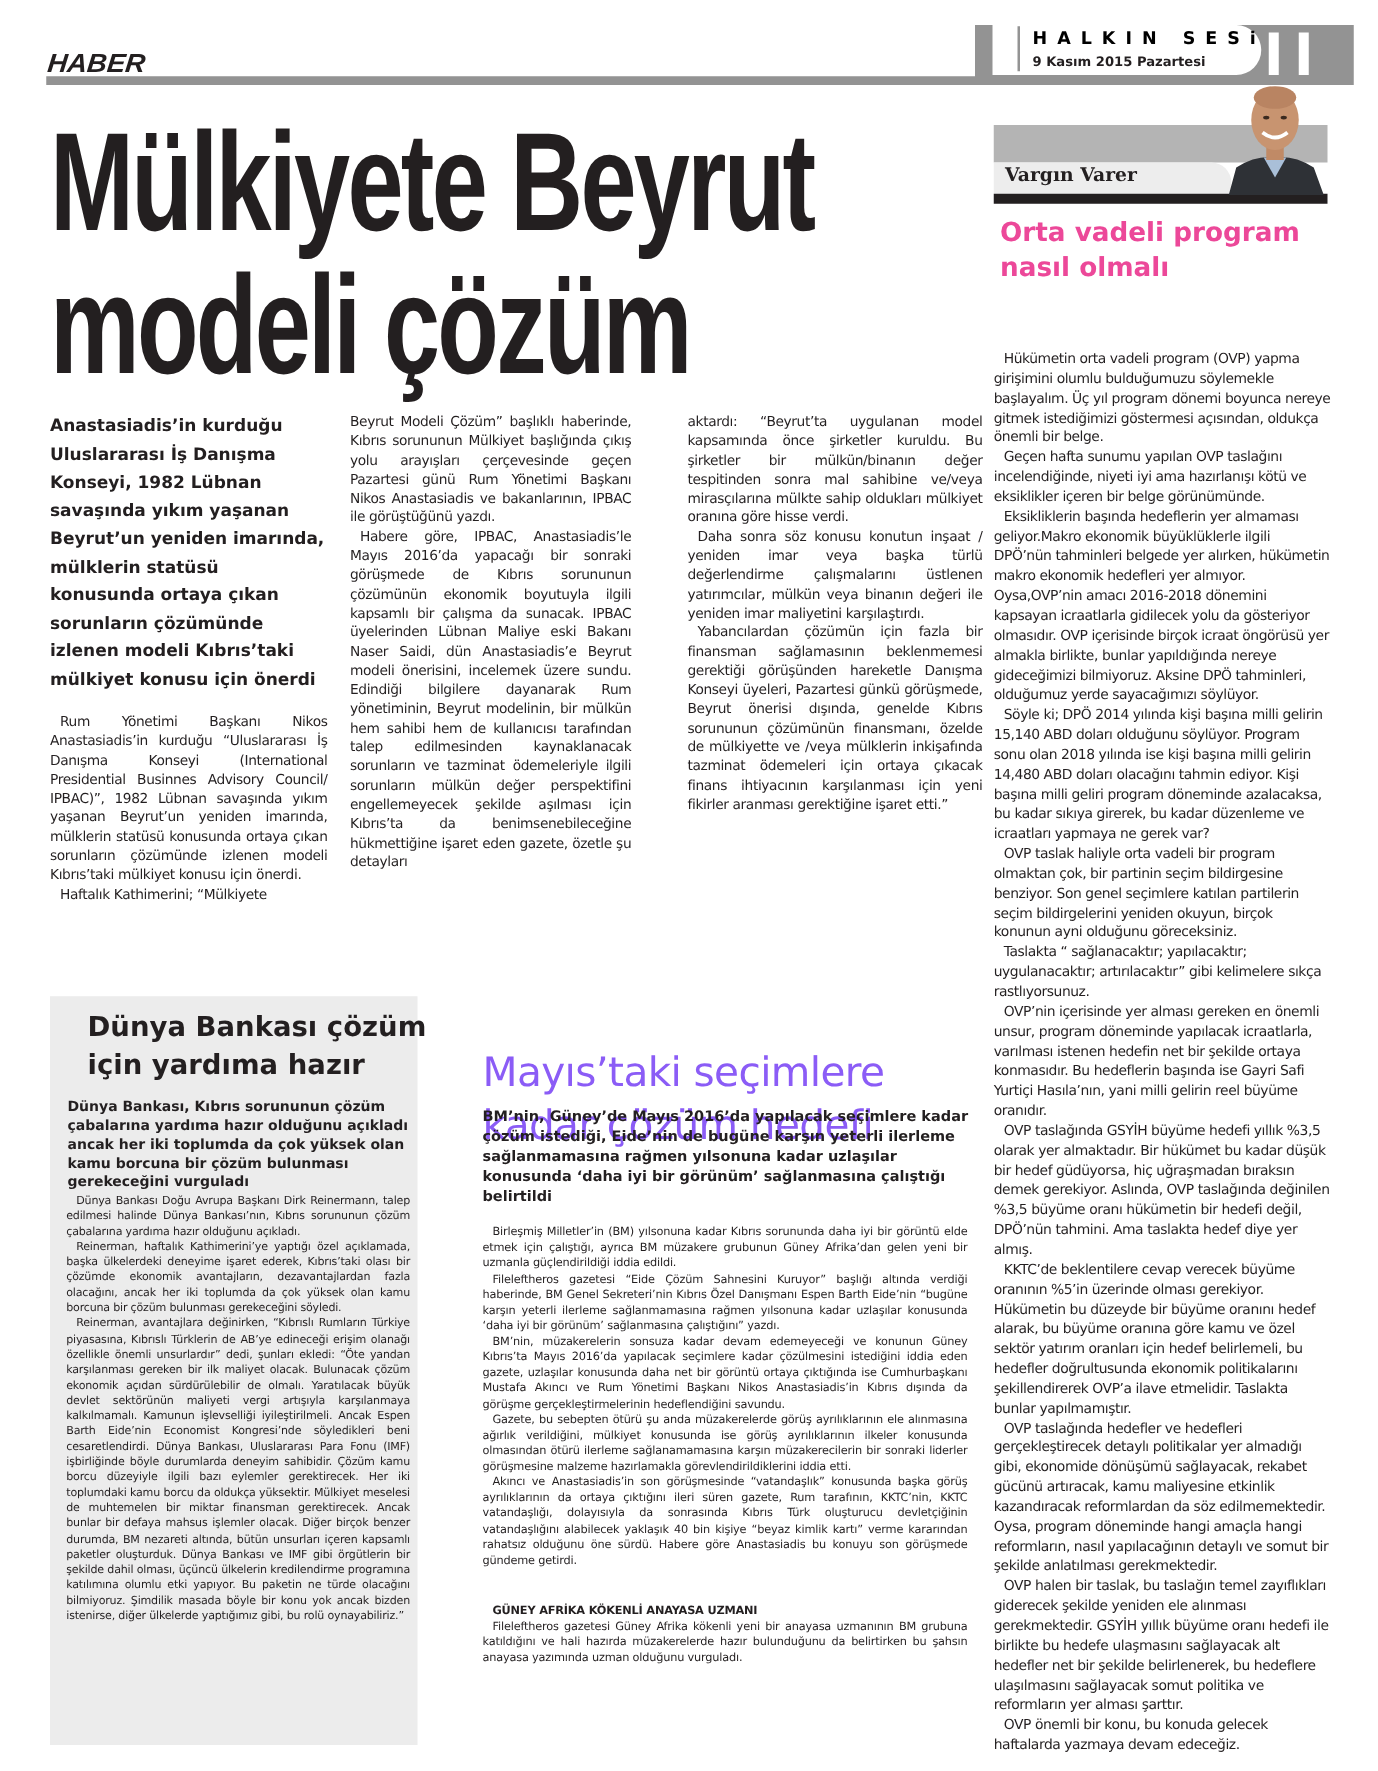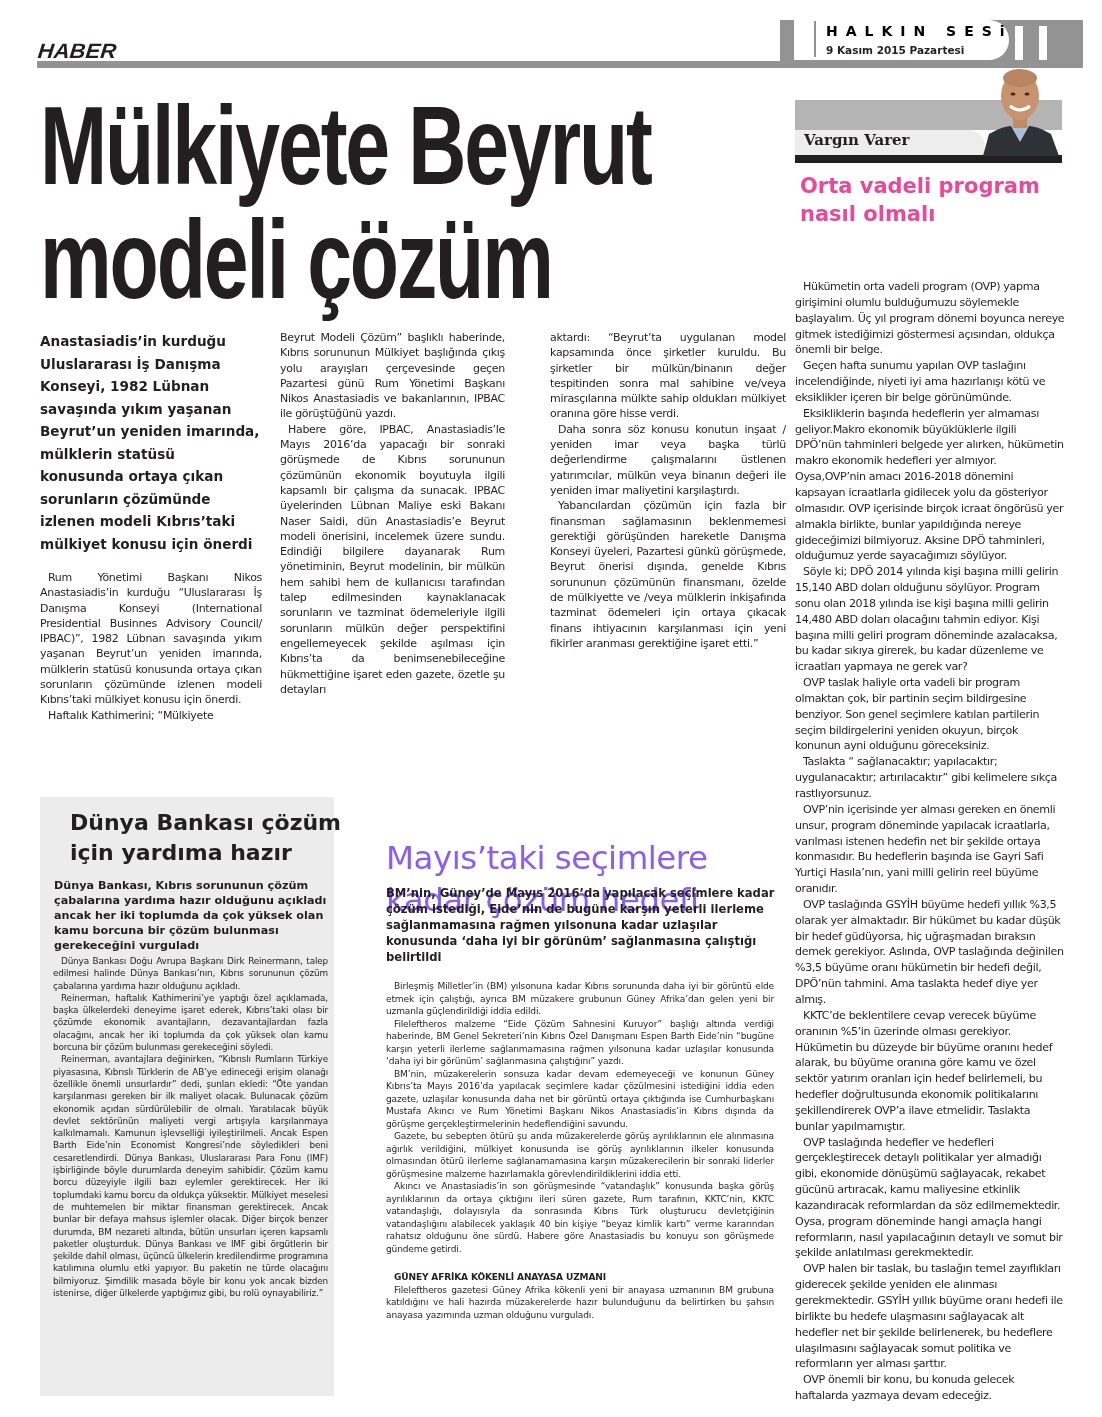--- a/index.html
+++ b/index.html
@@ -101,21 +101,21 @@
   .m-lead {
     position: absolute; left: 386px; top: 885px; width: 390px;
     font-family: "DejaVu Sans", sans-serif; font-weight: bold; font-size: 11.6px; line-height: 16px; color: #231f20;
   }
   .m-text {
     position: absolute; left: 386px; top: 980px; width: 388px;
     font-family: "DejaVu Sans", sans-serif; font-size: 9.05px; line-height: 12.5px; color: #231f20; text-align: justify;
     letter-spacing: -0.15px;
   }
   .m-text p { text-indent: 8px; }
-  .m-subhead { font-weight: bold; margin-top: 16px; text-indent: 8px; }
+  .m-subhead { font-weight: bold; margin-top: 28px; text-indent: 8px; }
 </style>
 </head>
 <body>
 
 <div class="section-label">HABER</div>
 <div class="section-rule"></div>
 
 <div class="masthead-box">
   <div class="masthead-grey"></div>
   <div class="masthead-white"></div>
@@ -188,19 +188,19 @@
 <div class="box-text">
   <p>Dünya Bankası Doğu Avrupa Başkanı Dirk Reinermann, talep edilmesi halinde Dünya Bankası’nın, Kıbrıs sorununun çözüm çabalarına yardıma hazır olduğunu açıkladı.</p>
   <p>Reinerman, haftalık Kathimerini’ye yaptığı özel açıklamada, başka ülkelerdeki deneyime işaret ederek, Kıbrıs’taki olası bir çözümde ekonomik avantajların, dezavantajlardan fazla olacağını, ancak her iki toplumda da çok yüksek olan kamu borcuna bir çözüm bulunması gerekeceğini söyledi.</p>
   <p>Reinerman, avantajlara değinirken, “Kıbrıslı Rumların Türkiye piyasasına, Kıbrıslı Türklerin de AB’ye edineceği erişim olanağı özellikle önemli unsurlardır” dedi, şunları ekledi: “Öte yandan karşılanması gereken bir ilk maliyet olacak. Bulunacak çözüm ekonomik açıdan sürdürülebilir de olmalı. Yaratılacak büyük devlet sektörünün maliyeti vergi artışıyla karşılanmaya kalkılmamalı. Kamunun işlevselliği iyileştirilmeli. Ancak Espen Barth Eide’nin Economist Kongresi’nde söyledikleri beni cesaretlendirdi. Dünya Bankası, Uluslararası Para Fonu (IMF) işbirliğinde böyle durumlarda deneyim sahibidir. Çözüm kamu borcu düzeyiyle ilgili bazı eylemler gerektirecek. Her iki toplumdaki kamu borcu da oldukça yüksektir. Mülkiyet meselesi de muhtemelen bir miktar finansman gerektirecek. Ancak bunlar bir defaya mahsus işlemler olacak.  Diğer birçok benzer durumda, BM nezareti altında, bütün unsurları içeren kapsamlı paketler oluşturduk. Dünya Bankası ve IMF gibi örgütlerin bir şekilde dahil olması, üçüncü ülkelerin kredilendirme programına katılımına olumlu etki yapıyor. Bu paketin ne türde olacağını bilmiyoruz. Şimdilik masada böyle bir konu yok ancak bizden istenirse, diğer ülkelerde yaptığımız gibi, bu rolü oynayabiliriz.”</p>
 </div>
 
 <div class="m-title">Mayıs’taki seçimlere kadar çözüm hedefi</div>
 <div class="m-lead">BM’nin, Güney’de Mayıs 2016’da yapılacak seçimlere kadar çözüm istediği, Eide’nin de bugüne karşın yeterli ilerleme sağlanmamasına rağmen yılsonuna kadar uzlaşılar konusunda ‘daha iyi bir görünüm’ sağlanmasına çalıştığı belirtildi</div>
 <div class="m-text">
   <p>Birleşmiş Milletler’in (BM) yılsonuna kadar Kıbrıs sorununda daha iyi bir görüntü elde etmek için çalıştığı, ayrıca BM müzakere grubunun Güney Afrika’dan gelen yeni bir uzmanla güçlendirildiği iddia edildi.</p>
-  <p>Fileleftheros malzeme “Eide Çözüm Sahnesini Kuruyor” başlığı altında verdiği haberinde, BM Genel Sekreteri’nin Kıbrıs Özel Danışmanı Espen Barth Eide’nin “bugüne karşın yeterli ilerleme sağlanmamasına rağmen yılsonuna kadar uzlaşılar konusunda ‘daha iyi bir görünüm’ sağlanmasına çalıştığını” yazdı.</p>
+  <p>Fileleftheros gazetesi “Eide Çözüm Sahnesini Kuruyor” başlığı altında verdiği haberinde, BM Genel Sekreteri’nin Kıbrıs Özel Danışmanı Espen Barth Eide’nin “bugüne karşın yeterli ilerleme sağlanmamasına rağmen yılsonuna kadar uzlaşılar konusunda ‘daha iyi bir görünüm’ sağlanmasına çalıştığını” yazdı.</p>
   <p>BM’nin, müzakerelerin sonsuza kadar devam edemeyeceği ve konunun Güney Kıbrıs’ta Mayıs 2016’da yapılacak seçimlere kadar çözülmesini istediğini iddia eden gazete, uzlaşılar konusunda daha net bir görüntü ortaya çıktığında ise Cumhurbaşkanı Mustafa Akıncı ve Rum Yönetimi Başkanı Nikos Anastasiadis’in Kıbrıs dışında da görüşme gerçekleştirmelerinin hedeflendiğini savundu.</p>
   <p>Gazete, bu sebepten ötürü şu anda müzakerelerde görüş ayrılıklarının ele alınmasına ağırlık verildiğini, mülkiyet konusunda ise görüş ayrılıklarının ilkeler konusunda olmasından ötürü ilerleme sağlanamamasına karşın müzakerecilerin bir sonraki liderler görüşmesine malzeme hazırlamakla görevlendirildiklerini iddia etti.</p>
   <p>Akıncı ve Anastasiadis’in son görüşmesinde “vatandaşlık” konusunda başka görüş ayrılıklarının da ortaya çıktığını ileri süren gazete, Rum tarafının, KKTC’nin, KKTC vatandaşlığı, dolayısıyla da sonrasında Kıbrıs Türk oluşturucu devletçiğinin vatandaşlığını alabilecek yaklaşık 40 bin kişiye “beyaz kimlik kartı” verme kararından rahatsız olduğunu öne sürdü. Habere göre Anastasiadis bu konuyu son görüşmede gündeme getirdi.</p>
   <div class="m-subhead">GÜNEY AFRİKA KÖKENLİ ANAYASA UZMANI</div>
   <p>Fileleftheros gazetesi Güney Afrika kökenli yeni bir anayasa uzmanının BM grubuna katıldığını ve hali hazırda müzakerelerde hazır bulunduğunu da belirtirken bu şahsın anayasa yazımında uzman olduğunu vurguladı.</p>
 </div>
 
 </body></html>

